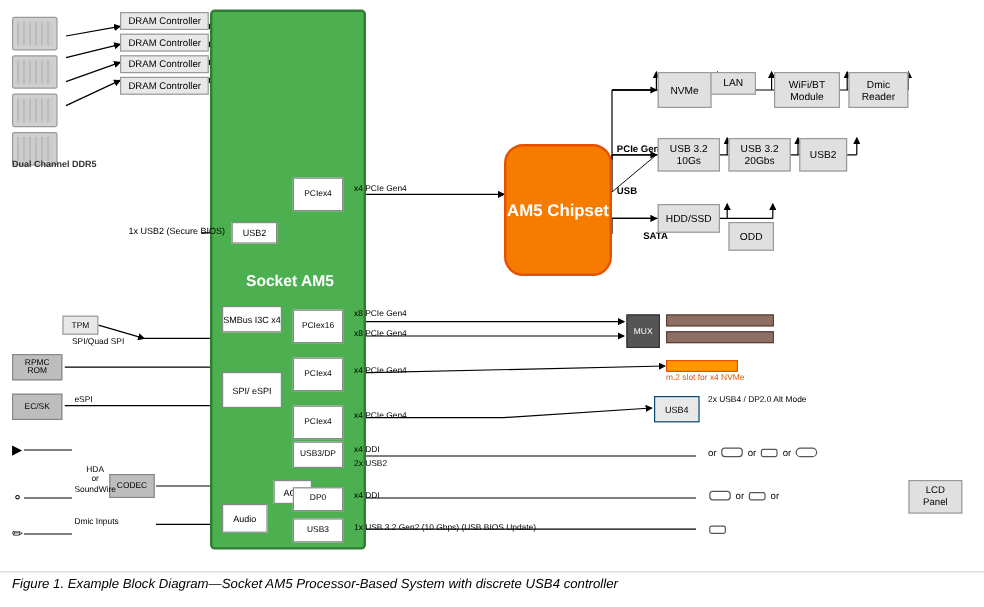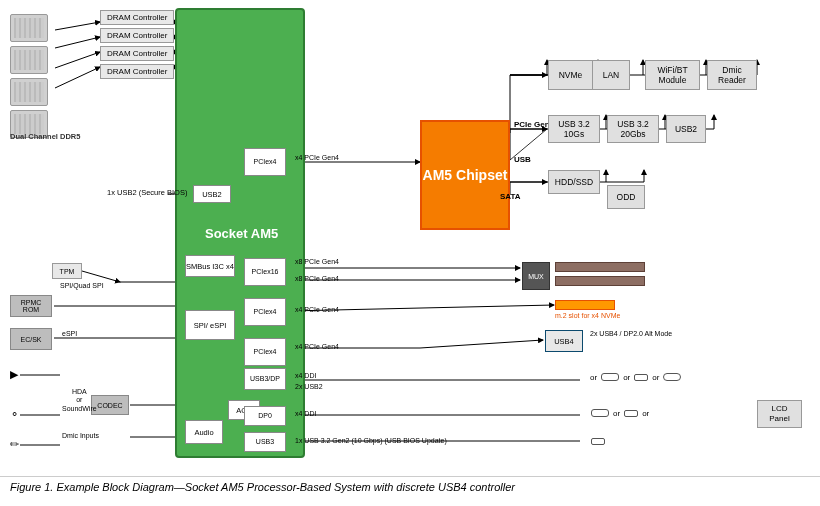--- a/index.html
+++ b/index.html
@@ -208,21 +208,21 @@
 
     
     .chipset-block {
       position: absolute;
       left: 420px;
       top: 120px;
       width: 90px;
       height: 110px;
       background: #f57c00;
       border: 2px solid #e65100;
-      border-radius: 0;
+      border-radius: 16px;
       display: flex;
       align-items: center;
       justify-content: center;
       text-align: center;
       font-size: 14px;
       font-weight: bold;
       color: #fff;
       line-height: 1.3;
     }
 
@@ -235,21 +235,21 @@
       font-size: 8.5px;
       display: flex;
       align-items: center;
       justify-content: center;
       padding: 2px;
       line-height: 1.2;
     }
 
     
     .nvme-box    { left: 548px; top: 60px;  width: 45px; height: 30px; }
-    .lan-box     { left: 592px; top: 60px;  width: 38px; height: 30px; }
+    .lan-box     { left: 592px; top: 60px;  width: 38px; height: 19px; }
     .wifi-box    { left: 645px; top: 60px;  width: 55px; height: 30px; }
     .cardreader-box { left: 707px; top: 60px; width: 50px; height: 30px; }
 
     
     .usb32-10-box { left: 548px; top: 115px; width: 52px; height: 28px; }
     .usb32-20-box { left: 607px; top: 115px; width: 52px; height: 28px; }
     .usb2-right-box { left: 666px; top: 115px; width: 40px; height: 28px; }
 
     
     .hddssd-box  { left: 548px; top: 170px; width: 52px; height: 24px; }
@@ -634,21 +634,21 @@
   <div class="pcie-label" style="left:295px;top:383px;">2x USB2</div>
 
   <div class="pcie-label" style="left:295px;top:410px;">x4 DDI</div>
 
   <div class="pcie-label" style="left:295px;top:437px;">1x USB 3.2 Gen2 (10 Gbps) (USB BIOS Update)</div>
 
   <div class="chipset-block">AM5 Chipset</div>
 
   <div class="chipset-side-label" style="left:514px;top:120px;">PCIe Gen4</div>
   <div class="chipset-side-label" style="left:514px;top:155px;">USB</div>
-  <div class="chipset-side-label" style="left:500px;top:192px;">SATA</div>
+  <div class="chipset-side-label" style="left:536px;top:192px;">SATA</div>
 
   <div class="right-box nvme-box">NVMe</div>
   <div class="right-box lan-box">LAN</div>
   <div class="right-box wifi-box">WiFi/BT Module</div>
   <div class="right-box cardreader-box">Dmic Reader</div>
 
   <div class="right-box usb32-10-box">USB 3.2 10Gs</div>
   <div class="right-box usb32-20-box">USB 3.2 20Gbs</div>
   <div class="right-box usb2-right-box">USB2</div>
 

